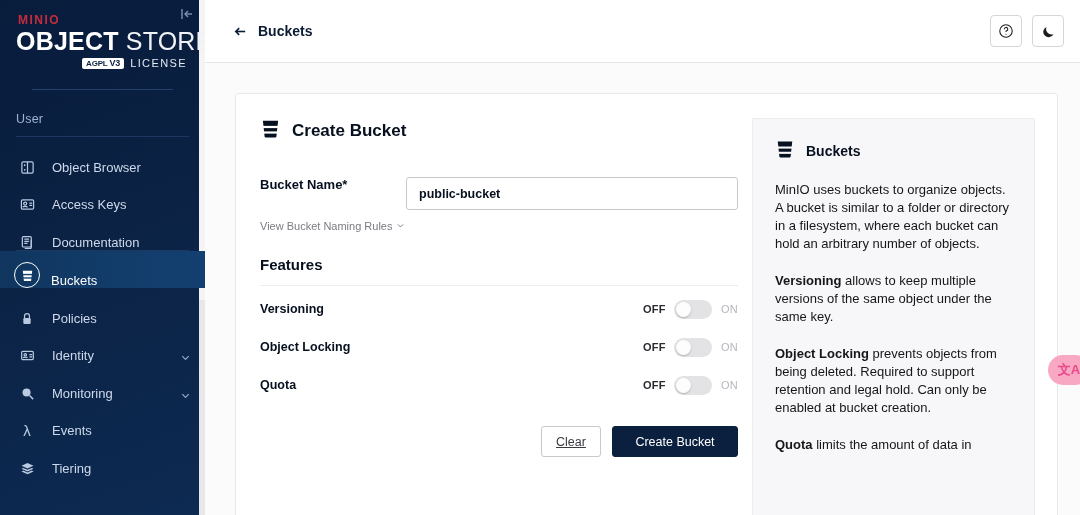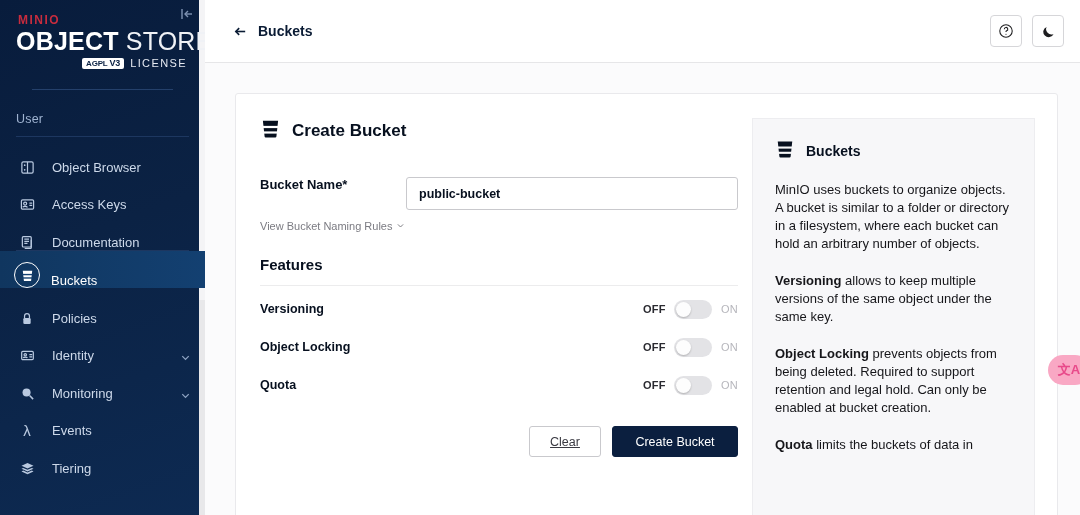--- a/index.html
+++ b/index.html
@@ -182,21 +182,21 @@
     display: flex; justify-content: flex-end;
     gap: 11px; margin-top: 26px;
   }
   .btn {
     height: 31px; border-radius: 3px;
     font-family: "Liberation Sans", sans-serif;
     font-size: 12.5px; cursor: pointer;
     display: flex; align-items: center; justify-content: center;
   }
   .btn-clear {
-    width: 72px; background: #fff;
+    width: 60px; background: #fff;
     border: 1px solid #c9c9cd; color: #3a3a42; text-decoration: underline;
   }
   .btn-create {
     width: 126px; background: #0b1f3f;
     border: 1px solid #0b1f3f; color: #fff;
   }
 
   
   .help-panel {
     flex: 1; background: #f7f7f9;
@@ -462,21 +462,21 @@
                 <rect x="1.6" y="6" width="12.8" height="1.7" fill="#f7f7f9"></rect>
                 <rect x="2" y="10.2" width="12" height="1.7" fill="#f7f7f9"></rect>
               </svg>
             </span>
             <h2>Buckets</h2>
           </div>
 
           <p class="help-p"><span>MinIO uses buckets to organize objects. A bucket is similar to a folder or directory in a filesystem, where each bucket can hold an arbitrary number of objects.</span></p>
           <p class="help-p"><b>Versioning</b><span> allows to keep multiple versions of the same object under the same key.</span></p>
           <p class="help-p"><b>Object Locking</b><span> prevents objects from being deleted. Required to support retention and legal hold. Can only be enabled at bucket creation.</span></p>
-          <p class="help-p"><b>Quota</b><span> limits the buckets of data in</span></p>
+          <p class="help-p"><b>Quota</b><span> limits the amount of data in</span></p>
         </div>
 
       </div>
     </div>
 
     <div class="translate-widget">文A</div>
   </div>
 </div>
 
 </body></html>

